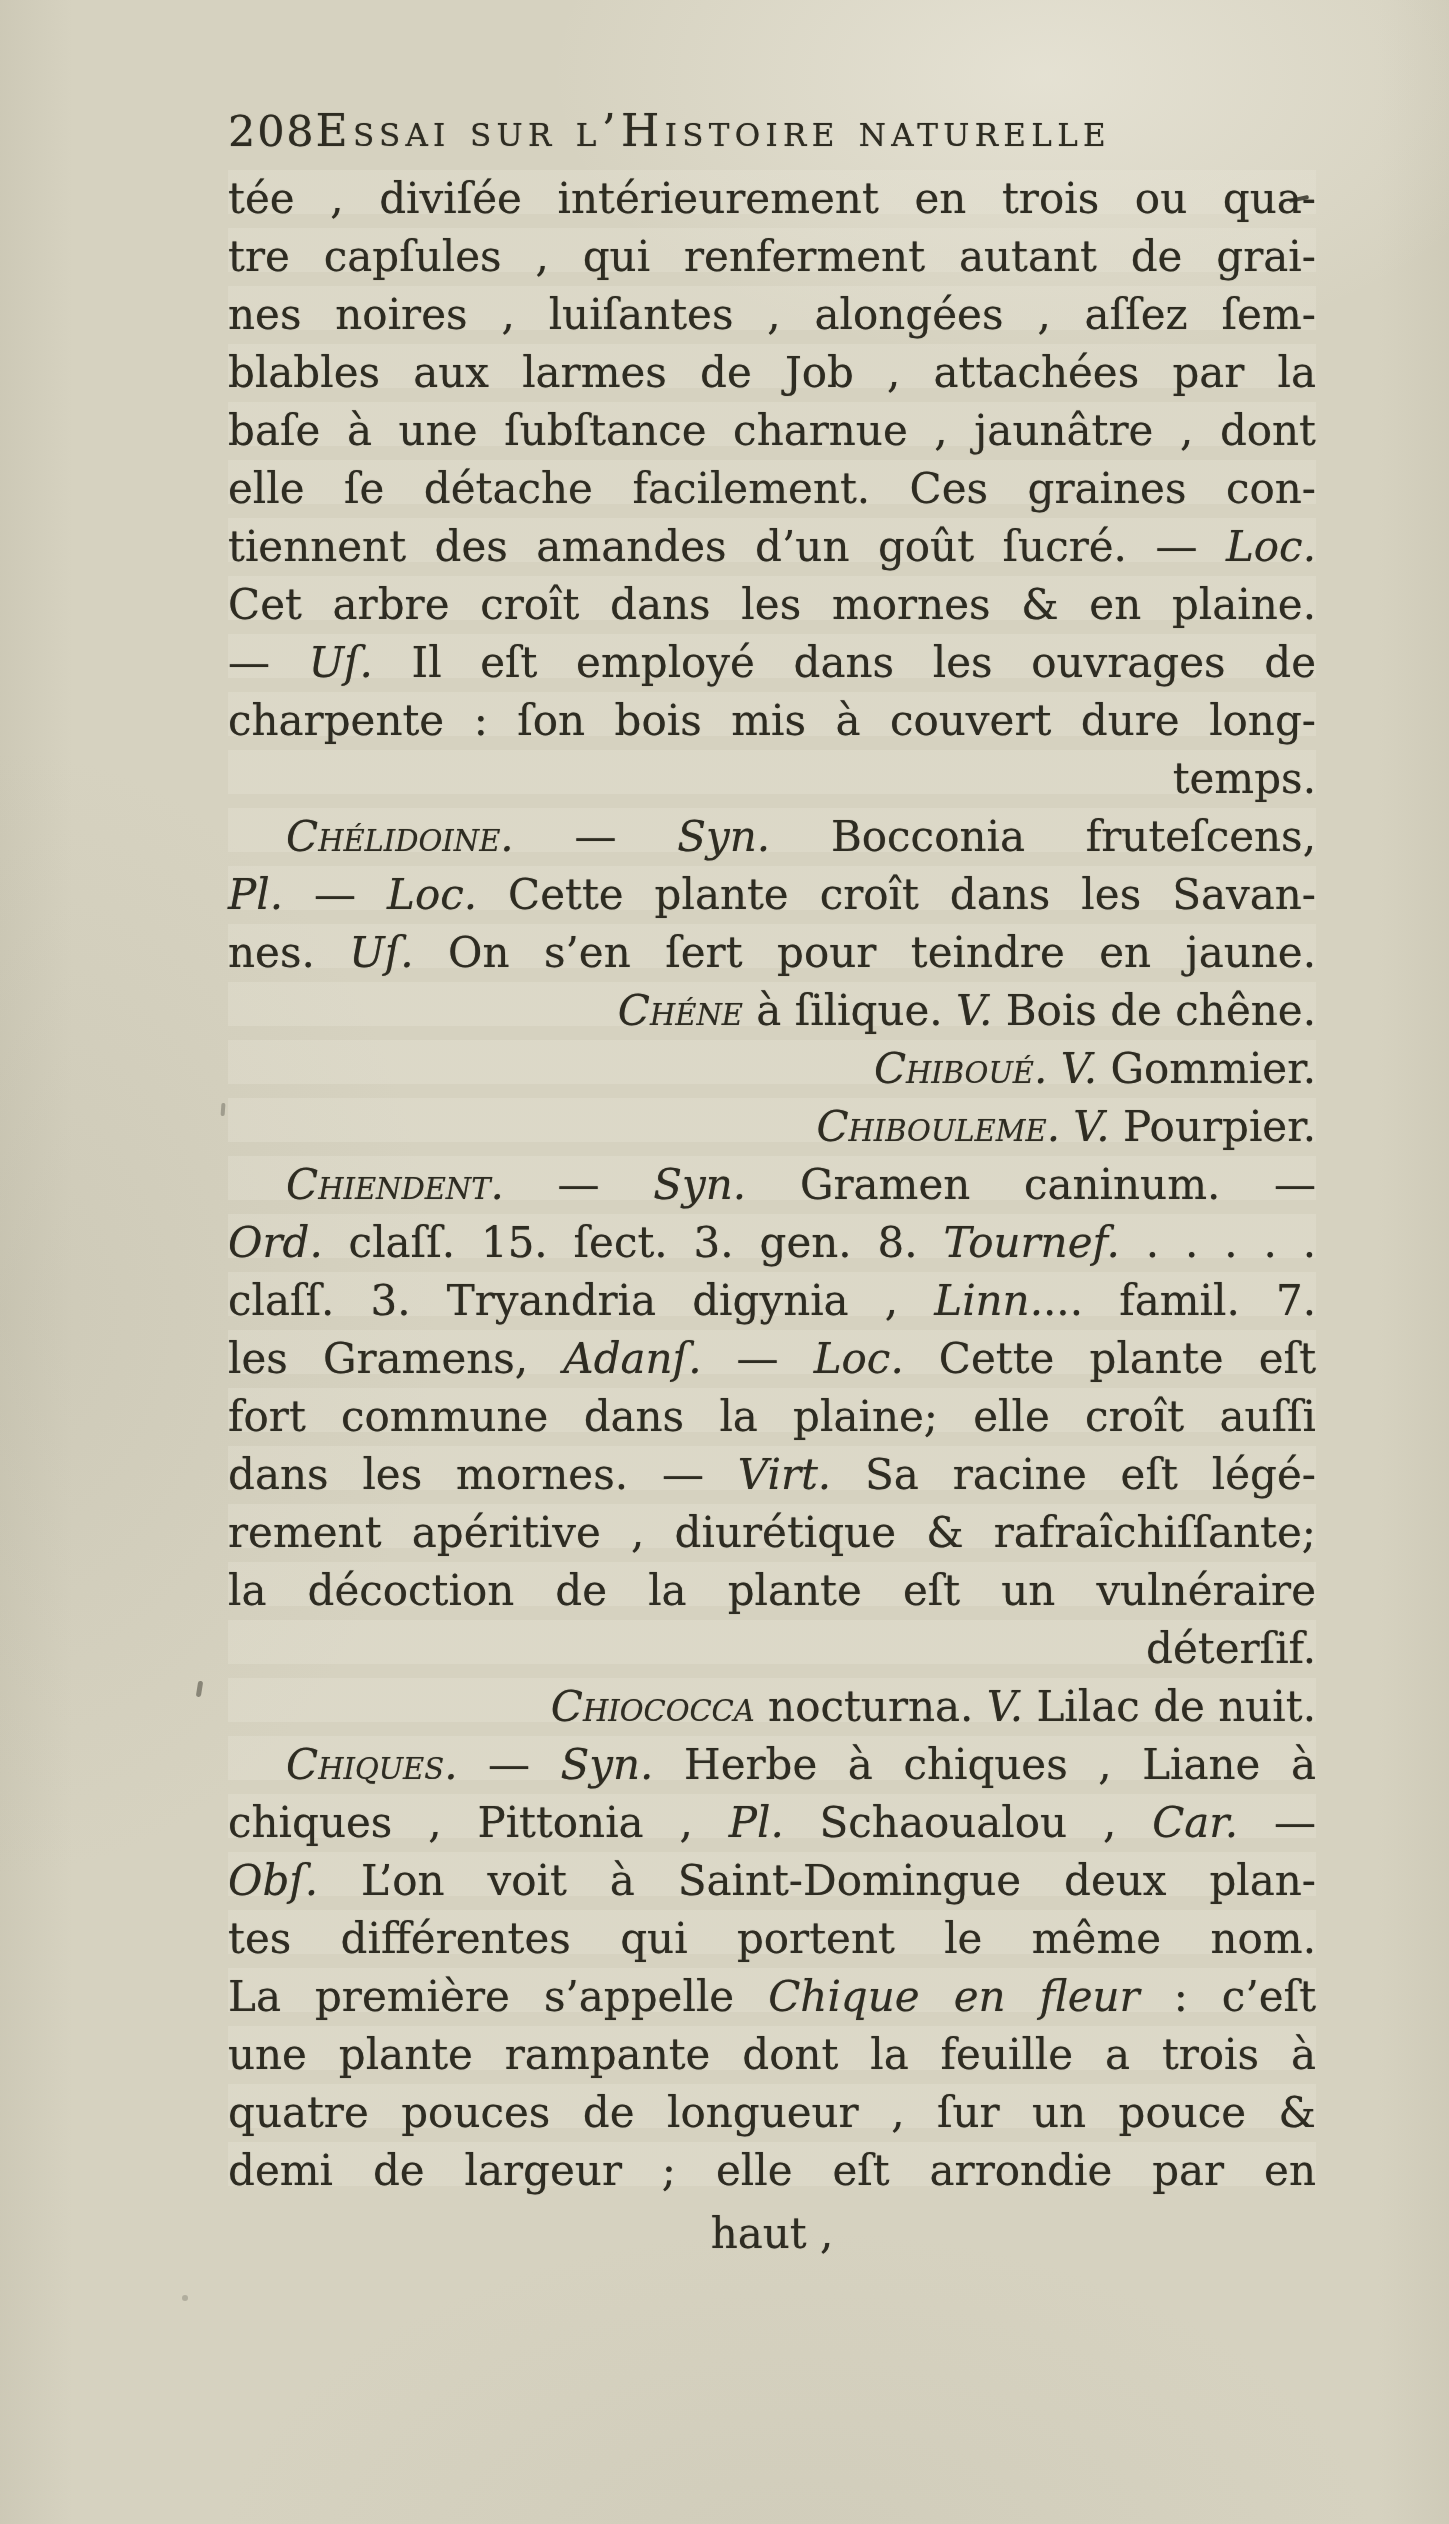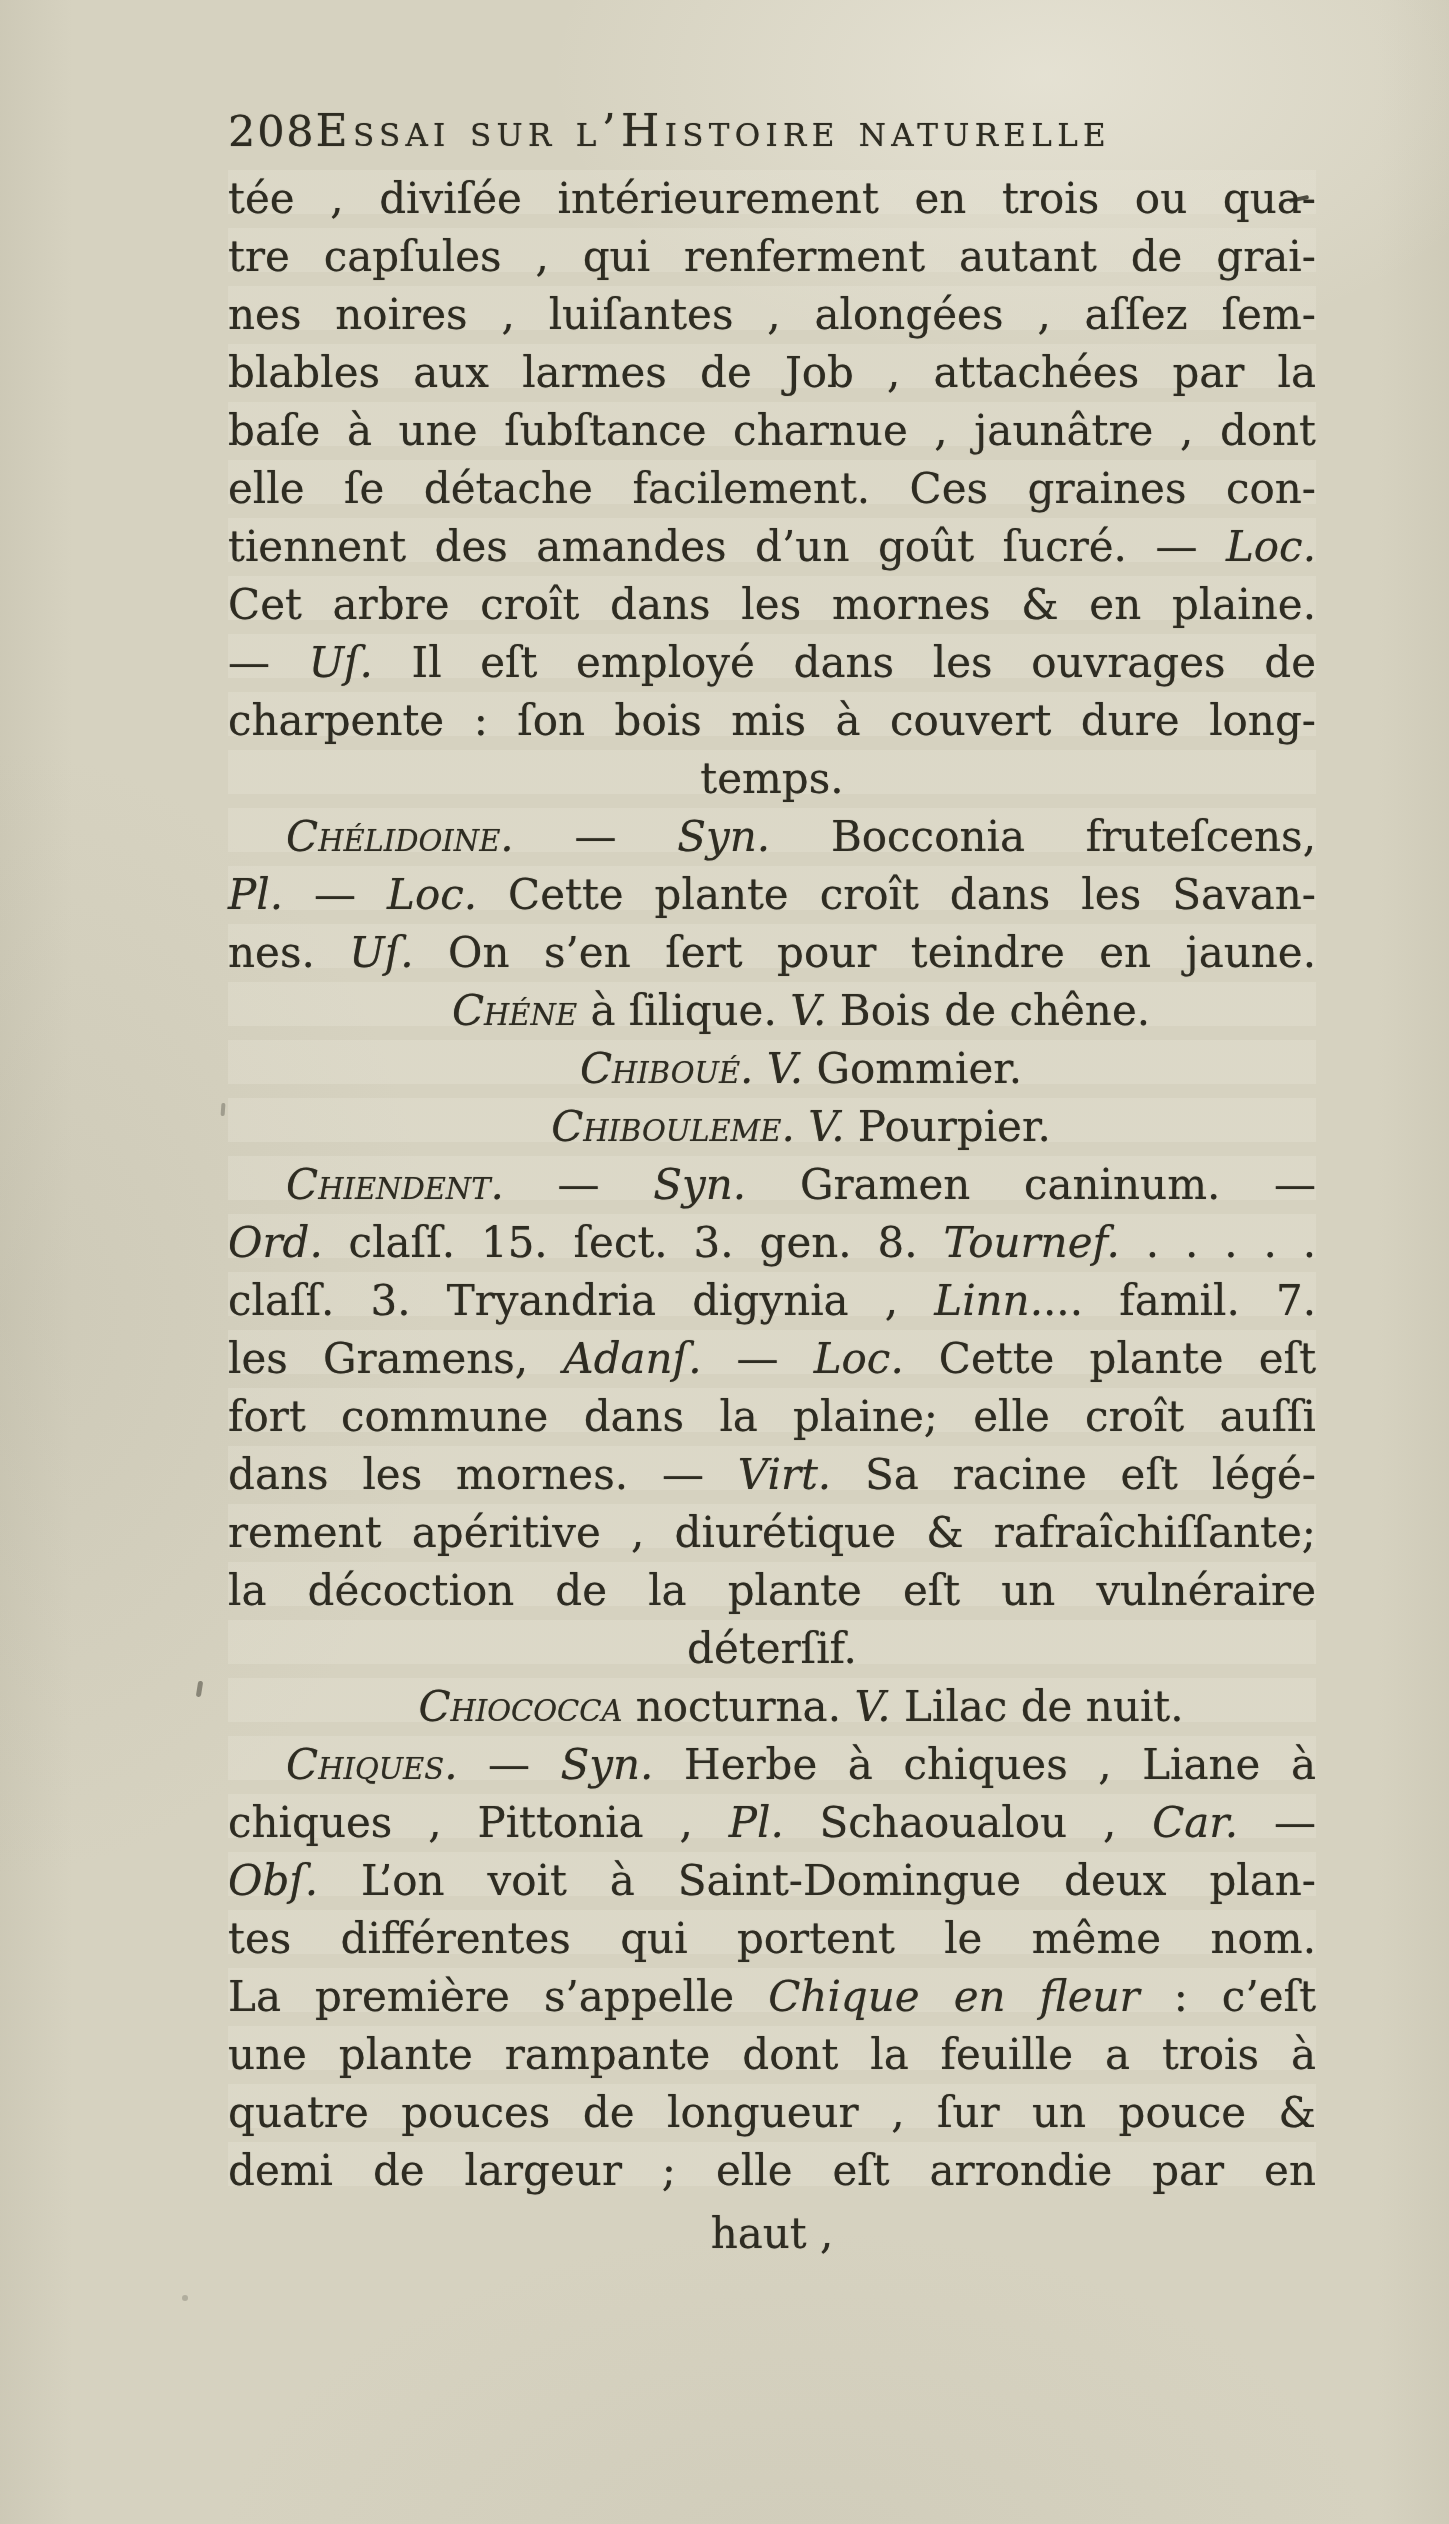--- a/index.html
+++ b/index.html
@@ -30,21 +30,21 @@
   }
   .text-block{
     position:absolute;left:228px;top:170px;width:1088px;
     font-size:42px;line-height:58px;
     text-shadow:0 0 0.9px rgba(46,44,34,0.6);
     background-image:repeating-linear-gradient(180deg,
       rgba(231,228,214,0.35) 0px, rgba(231,228,214,0.35) 44px,
       rgba(0,0,0,0) 44px, rgba(0,0,0,0) 58px);
   }
   .line{text-align:justify;text-align-last:justify;white-space:normal;}
-  .line.left{text-align:center;text-align-last:auto;}
+  .line.left{text-align:right;text-align-last:auto;}
   .line.indent{padding-left:58px;}
   .sc{font-variant:small-caps;font-style:italic;}
   .it{font-style:italic;}
   .catchword{
     position:absolute;left:228px;top:2207px;width:1088px;
     font-size:42px;line-height:53px;text-align:center;padding-right:17.7px;
     text-shadow:0 0 0.9px rgba(46,44,34,0.6);
   }
   .speck{position:absolute;background:rgba(44,42,33,0.6);}
   .speck-1{left:197px;top:1681px;width:5.3px;height:16px;border-radius:2.7px;transform:rotate(9deg);opacity:.75;}

